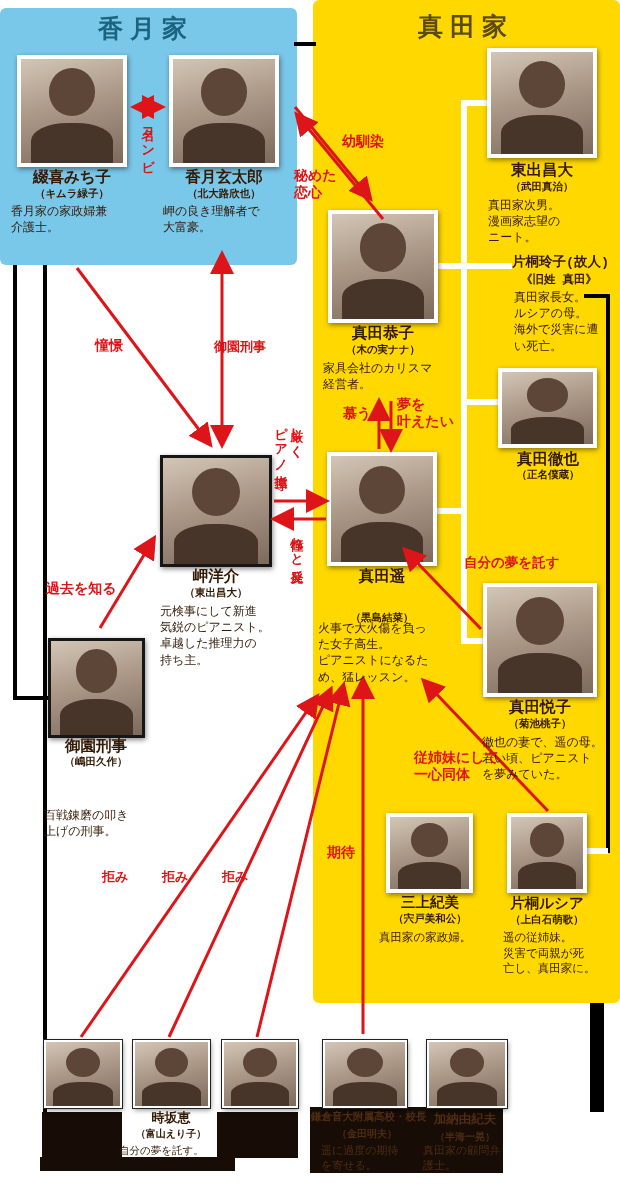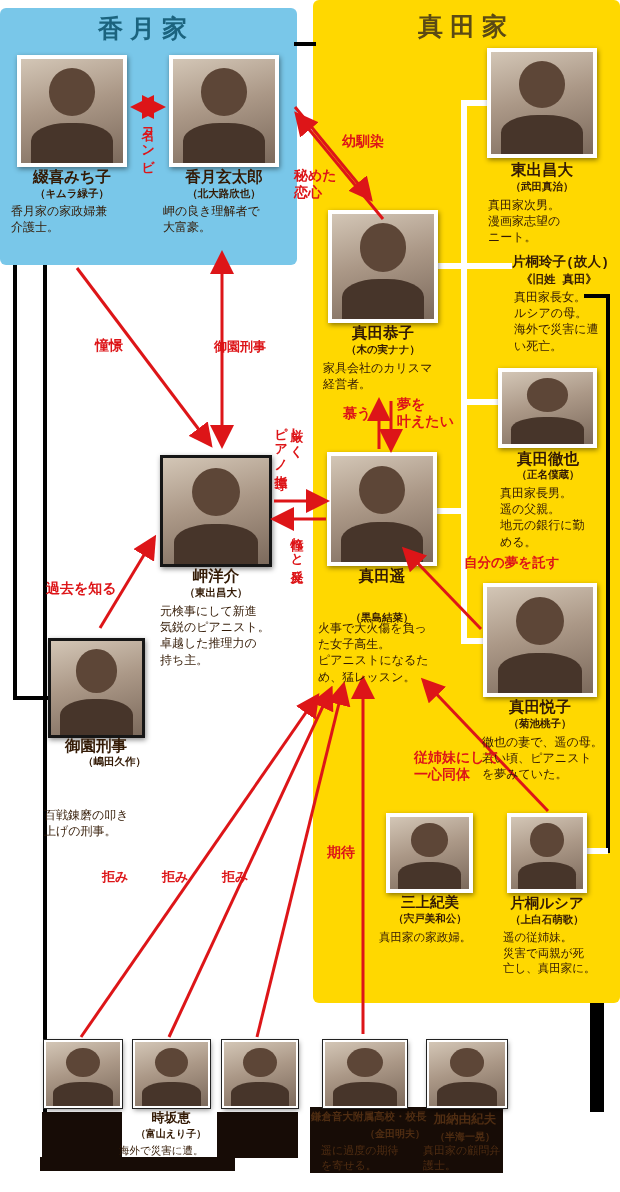--- a/index.html
+++ b/index.html
@@ -130,24 +130,20 @@
 海外で災害に遭
 い死亡。</div>
 
   <div class="p-name" style="left:333px;top:326px;width:100px;">真田恭子</div>
   <div class="p-actor" style="left:333px;top:343px;width:100px;">（木の実ナナ）</div>
   <div class="p-desc" style="left:323px;top:361px;width:125px;">家具会社のカリスマ
 経営者。</div>
 
   <div class="p-name" style="left:503px;top:452px;width:90px;">真田徹也</div>
   <div class="p-actor" style="left:503px;top:468px;width:90px;">（正名僕蔵）</div>
-  <div class="p-desc" style="left:500px;top:486px;width:105px;">真田家長男。
-遥の父親。
-地元の銀行に勤
-める。</div>
 
   <div class="p-name" style="left:332px;top:569px;width:100px;">真田遥</div>
   <div class="p-actor" style="left:332px;top:611px;width:100px;">（黒島結菜）</div>
   <div class="p-desc" style="left:318px;top:621px;width:128px;">火事で大火傷を負っ
 た女子高生。
 ピアニストになるた
 め、猛レッスン。</div>
 
   <div class="p-name" style="left:490px;top:700px;width:100px;">真田悦子</div>
   <div class="p-actor" style="left:490px;top:717px;width:100px;">（菊池桃子）</div>
@@ -166,30 +162,30 @@
 亡し、真田家に。</div>
 
   <div class="p-name" style="left:166px;top:569px;width:100px;">岬洋介</div>
   <div class="p-actor" style="left:166px;top:586px;width:100px;">（東出昌大）</div>
   <div class="p-desc" style="left:160px;top:604px;width:120px;">元検事にして新進
 気鋭のピアニスト。
 卓越した推理力の
 持ち主。</div>
 
   <div class="p-name" style="left:46px;top:739px;width:100px;">御園刑事</div>
-  <div class="p-actor" style="left:46px;top:755px;width:100px;text-align:right;">（嶋田久作）</div>
+  <div class="p-actor" style="left:46px;top:755px;width:100px;">（嶋田久作）</div>
   <div class="p-desc" style="left:44px;top:773px;width:115px;margin-top:35px;">百戦錬磨の叩き
 上げの刑事。</div>
 
   <div class="p-name" style="left:126px;top:1112px;width:90px;font-size:13px;">時坂恵</div>
   <div class="p-actor" style="left:126px;top:1127px;width:90px;font-size:10px;">（富山えり子）</div>
-  <div class="p-desc" style="left:119px;top:1144px;width:108px;font-size:10.5px;">海外で災害に遭。</div>
+  <div class="p-desc" style="left:119px;top:1144px;width:108px;font-size:10.5px;">自分の夢を託す。</div>
 
   <div class="p-name on-black" style="left:311px;top:1112px;width:112px;font-size:10.5px;">鎌倉音大附属高校・校長</div>
-  <div class="p-actor on-black" style="left:311px;top:1127px;width:112px;font-size:10px;padding-left:28px;">（金田明夫）</div>
+  <div class="p-actor on-black" style="left:311px;top:1127px;width:112px;font-size:10px;">（金田明夫）</div>
   <div class="p-desc on-black" style="left:321px;top:1144px;width:95px;font-size:11px;">遥に過度の期待
 を寄せる。</div>
 
   <div class="p-name on-black" style="left:425px;top:1114px;width:80px;font-size:12.5px;">加納由紀夫</div>
   <div class="p-actor on-black" style="left:425px;top:1130px;width:80px;font-size:10px;">（半海一晃）</div>
   <div class="p-desc on-black" style="left:423px;top:1144px;width:85px;font-size:11px;">真田家の顧問弁
 護士。</div>
 
   <div class="red-label vert" style="left:139px;top:118px;height:76px;font-size:13px;">名コンビ</div>
   <div class="red-label" style="left:342px;top:134px;font-size:14px;">幼馴染</div>

